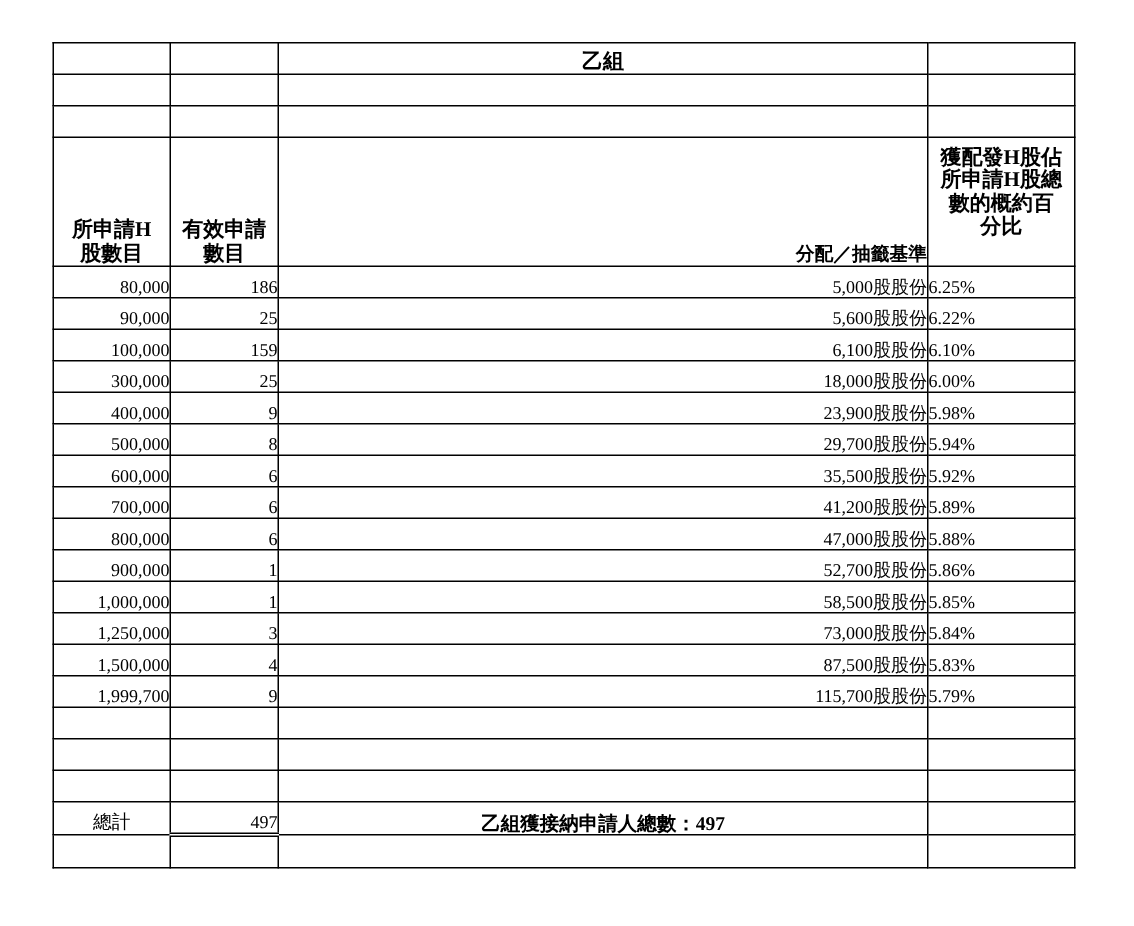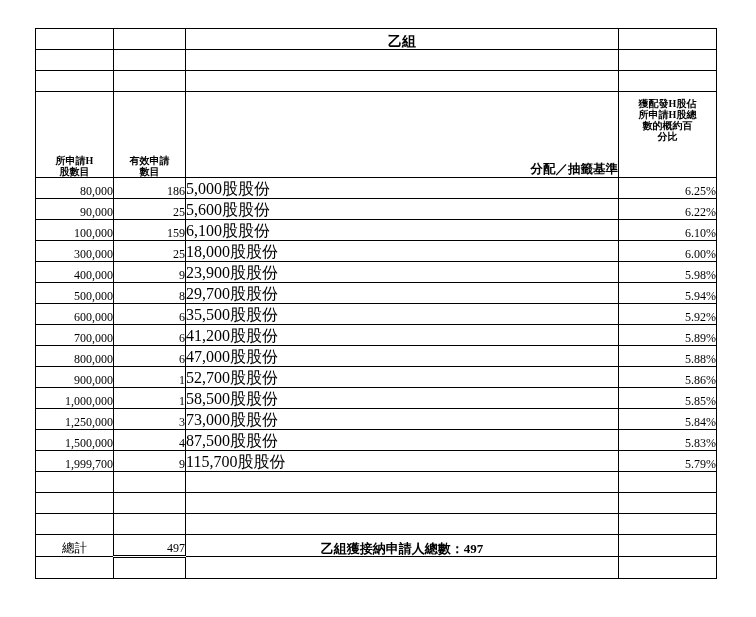--- a/index.html
+++ b/index.html
@@ -47,43 +47,43 @@
     margin-top: 39px;
   }
   .blank-row td { height: 16px; }
   .spacer-row td { height: 16px; }
 
   .hdr {
     font-weight: bold;
     text-align: center;
     vertical-align: bottom;
     padding: 2px 3px 2px 3px;
-    font-size: 10px;
+    font-size: 14px;
     line-height: 1.25;
   }
   .hdr-left {
     font-weight: bold;
     text-align: right;
     vertical-align: bottom;
     padding: 2px 4px 2px 4px;
     font-size: 12.5px;
   }
   .num {
     text-align: right;
     padding: 1px 5px 1px 2px;
     font-size: 12px;
   }
   .txt {
+    text-align: right;
+    padding: 1px 4px 1px 4px;
+    font-size: 12px;
+    margin-top: 20px;
+  }
+  .pct {
     text-align: left;
-    padding: 1px 4px 1px 4px;
-    font-size: 16px;
-    margin-top: 20px;
-  }
-  .pct {
-    text-align: right;
     padding: 1px 6px 1px 2px;
     font-size: 12px;
   }
   .total-label {
     text-align: center;
     font-size: 12.5px;
     padding: 1px 4px;
   }
   .total-num {
     text-align: right;

